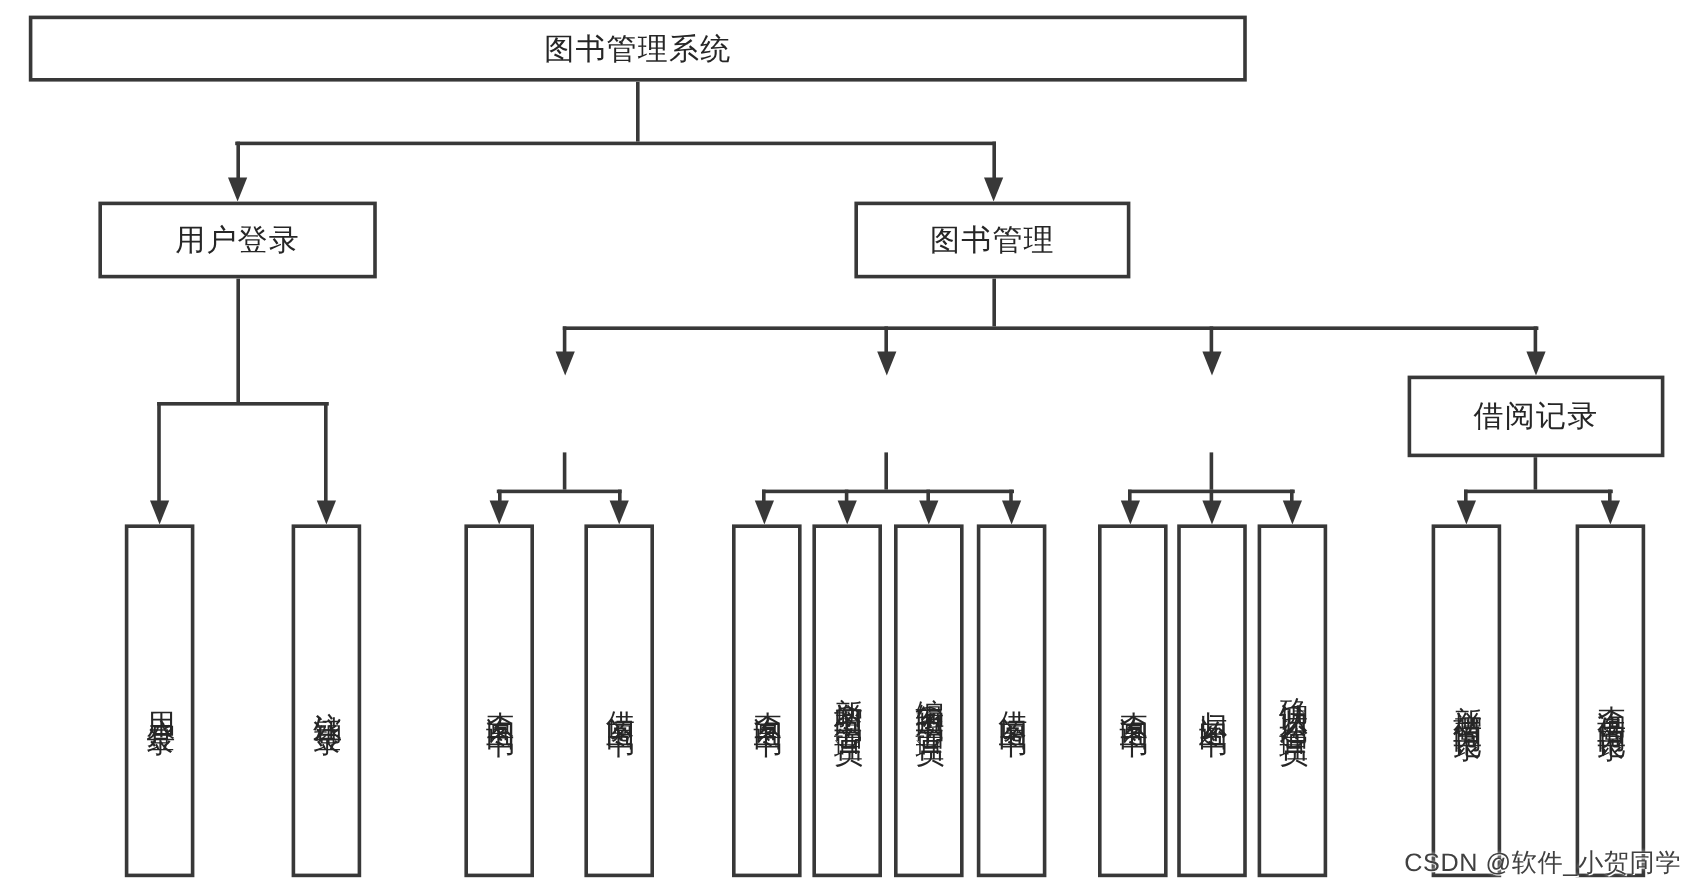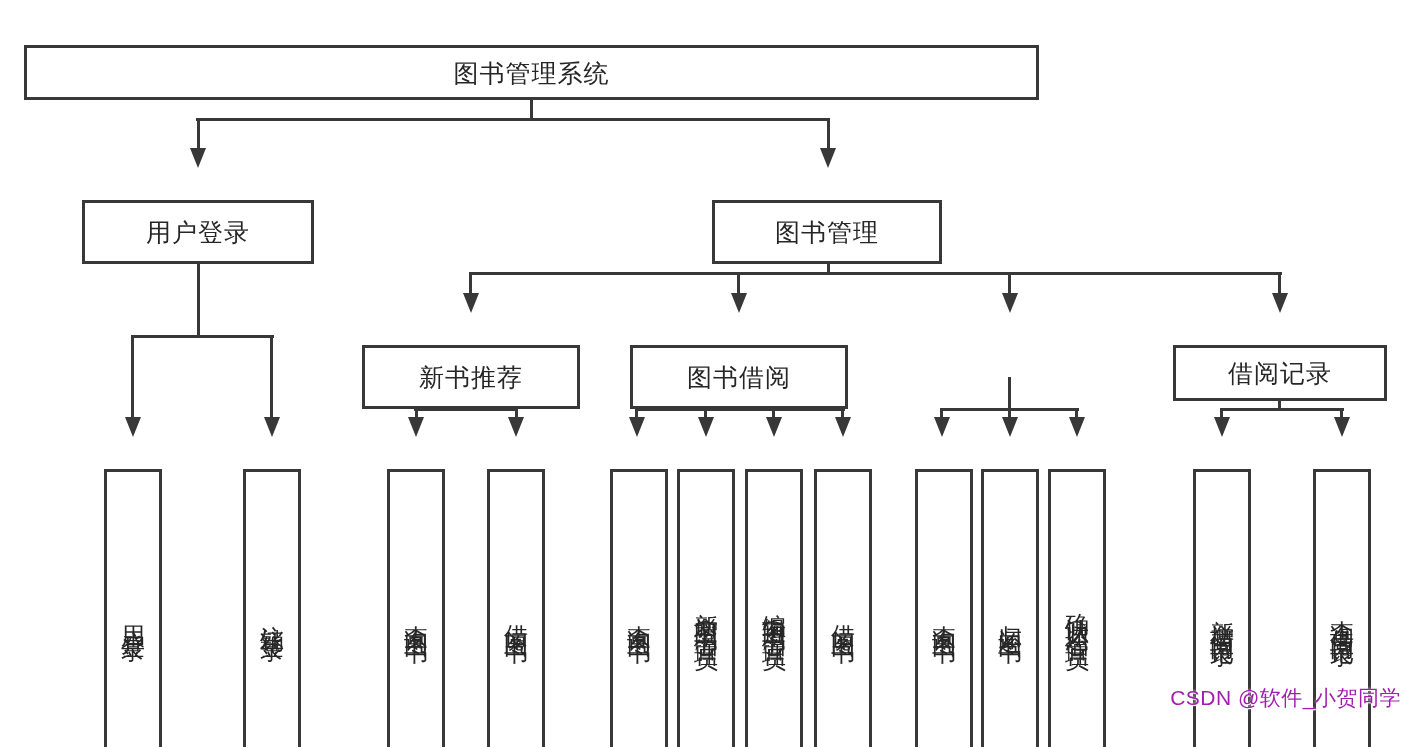--- a/index.html
+++ b/index.html
@@ -17,21 +17,20 @@
     border:3px solid #383838;
     background:#ffffff;
     display:flex;
     align-items:center;
     justify-content:center;
     font-size:25px;
     color:#262626;
     letter-spacing:1px;
     text-align:center;
     line-height:1.2;
-    margin-top:32px;
   }
   .leaf{
     writing-mode:vertical-rl;
     letter-spacing:5px;
     line-height:1;
     font-size:24px;
   }
   .vline,.hline{
     position:absolute;
     background:#383838;
@@ -40,24 +39,24 @@
   .hline{height:3px;}
   .arrow{
     position:absolute;
     width:0;height:0;
     border-left:8px solid transparent;
     border-right:8px solid transparent;
     border-top:20px solid #383838;
   }
   .watermark{
     position:absolute;
-    top:684px;
+    top:705px;
     right:4px;
     font-size:21px;
-    color:#a21caf;
+    color:#404040;
     letter-spacing:0.5px;
     text-shadow:0 0 3px #ffffff, 1px 1px 0 #ffffff;
     z-index:5;
     white-space:nowrap;
   }
 </style>
 </head>
 <body>
 
 <div class="canvas">
@@ -119,23 +118,21 @@
   <div class="vline" style="left:1220px;top:408px;height:11px"></div>
   <div class="arrow" style="left:1214px;top:417px"></div>
   <div class="vline" style="left:1340px;top:408px;height:11px"></div>
   <div class="arrow" style="left:1334px;top:417px"></div>
 
   <div class="node" style="left:24px;top:13px;width:1015px;height:55px">图书管理系统</div>
 
   <div class="node" style="left:82px;top:168px;width:232px;height:64px">用户登录</div>
   <div class="node" style="left:712px;top:168px;width:230px;height:64px">图书管理</div>
 
-  <div class="node" style="left:362px;top:313px;width:218px;height:64px">新书推荐</div>
-  <div class="node" style="left:630px;top:313px;width:218px;height:64px">图书借阅</div>
-  <div class="node" style="left:1173px;top:313px;width:214px;height:56px">借阅记录</div>
+  <div class="node" style="left:1173px;top:313px;width:214px;height:68px">借阅记录</div>
 
   <div class="node leaf" style="left:104px;top:437px;width:58px;height:294px">用户登录</div>
   <div class="node leaf" style="left:243px;top:437px;width:58px;height:294px">注销登录</div>
   <div class="node leaf" style="left:387px;top:437px;width:58px;height:294px">查询图书</div>
   <div class="node leaf" style="left:487px;top:437px;width:58px;height:294px">借阅图书</div>
   <div class="node leaf" style="left:610px;top:437px;width:58px;height:294px">查询图书</div>
   <div class="node leaf" style="left:677px;top:437px;width:58px;height:294px">新增图书（管理员）</div>
   <div class="node leaf" style="left:745px;top:437px;width:58px;height:294px">编辑图书（管理员）</div>
   <div class="node leaf" style="left:814px;top:437px;width:58px;height:294px">借阅图书</div>
   <div class="node leaf" style="left:915px;top:437px;width:58px;height:294px">查询图书</div>

